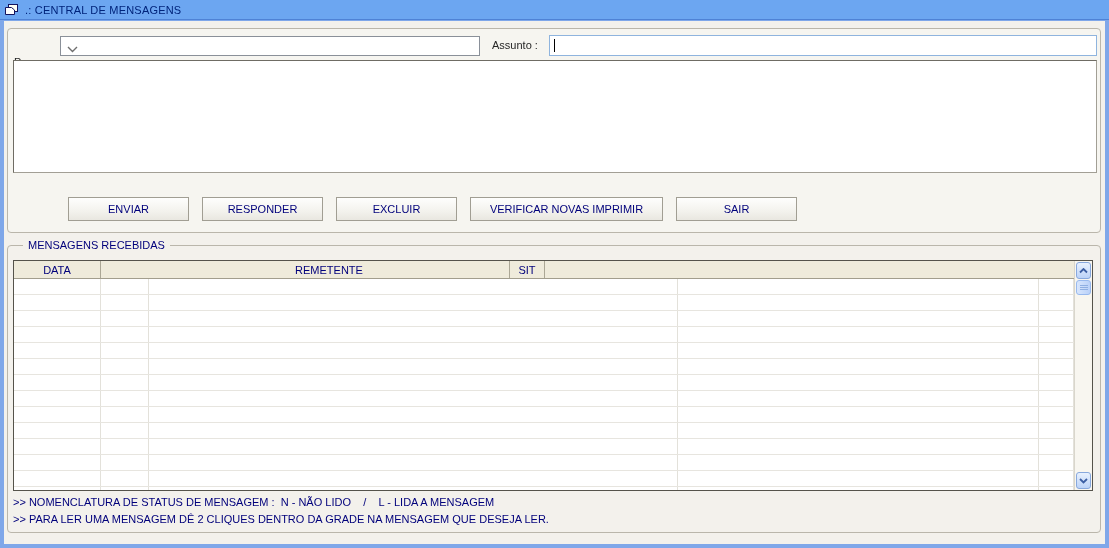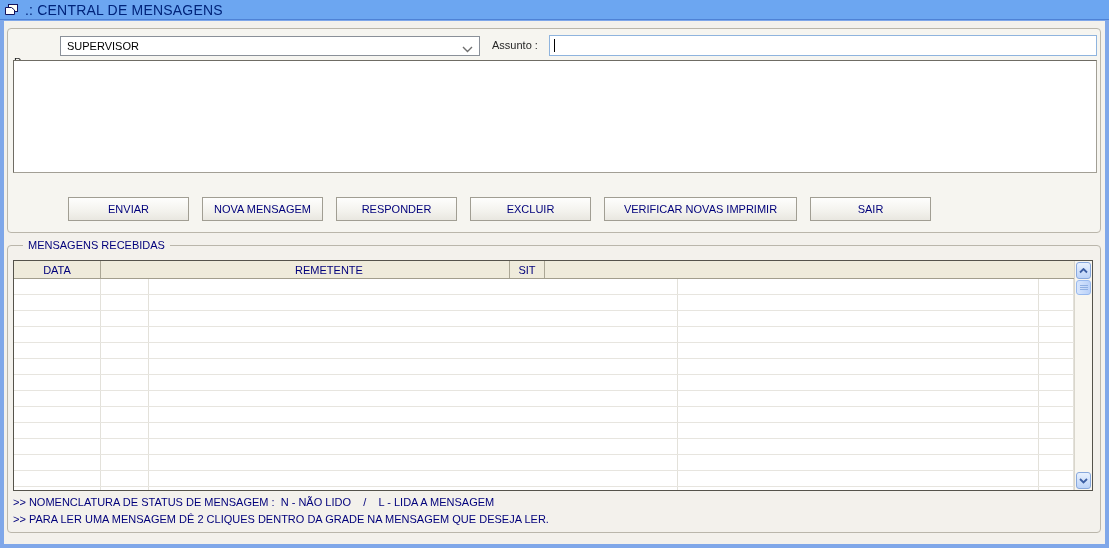--- a/index.html
+++ b/index.html
@@ -4,21 +4,21 @@
 <style>
   * { margin:0; padding:0; box-sizing:border-box; }
   html,body { background:#d8d8d8; }
   body { font-family:"Liberation Sans", sans-serif; font-size:11px; }
 
   .window { position:relative; width:1109px; height:548px; background:#7FA7E9; overflow:hidden; }
 
   .titlebar { position:absolute; top:0; left:0; right:0; height:20px; background:#6CA6F1;
               border-bottom:1px solid #4E82D6; display:flex; align-items:center; padding-left:4px; }
   .titlebar .app-icon { width:16px; height:14px; margin-right:5px; display:flex; align-items:center; }
-  .title-text { color:#00247B; font-size:14px; letter-spacing:.2px; }
+  .title-text { color:#00247B; font-size:11px; letter-spacing:.2px; }
 
   .client { position:absolute; top:21px; left:4px; width:1101px; height:523px; background:#F3F1EC; }
 
   .panel { position:absolute; left:3px; top:7px; width:1094px; height:205px;
            background:#F6F5F0; border:1px solid #BAB6AB; border-radius:4px; }
 
   .lbl { position:absolute; color:#262626; font-size:11px; white-space:pre; }
   .lbl-para    { left:10px;  top:35px; }
   .lbl-assunto { left:488px; top:18px; }
 
@@ -85,39 +85,37 @@
     <span class="title-text" data-name="window-title">.: CENTRAL DE MENSAGENS</span>
   </div>
 
   <div class="client" data-name="client-area">
 
     <div class="panel" data-name="compose-panel"></div>
 
     <span class="lbl lbl-para" data-name="para-label">Para :</span>
 
     <div class="combo" data-name="para-select">
-      <span class="combo-value" data-name="para-selected-value">SUPERVISOR</span>
       <span class="combo-arrow" data-name="chevron-down-icon">
         <svg width="11" height="7" viewBox="0 0 11 7">
             <polyline points="1,1 5.5,5.5 10,1" fill="none" stroke="#6E6E6E" stroke-width="1.4"></polyline>
           </svg>
       </span>
     </div>
 
     <span class="lbl lbl-assunto" data-name="assunto-label">Assunto :</span>
 
     <div class="assunto-input" data-name="assunto-input">
       <span class="caret" data-name="text-cursor"></span>
     </div>
 
     <div class="msgbody" data-name="message-body-input"></div>
 
     <div class="btnrow" data-name="button-row">
         <button class="btn" data-name="enviar-button">ENVIAR</button>
-        <button class="btn" data-name="nova-mensagem-button">NOVA MENSAGEM</button>
         <button class="btn" data-name="responder-button">RESPONDER</button>
         <button class="btn" data-name="excluir-button">EXCLUIR</button>
         <button class="btn" data-name="verificar-novas-mensagens-button">VERIFICAR NOVAS IMPRIMIR</button>
         <button class="btn" data-name="sair-button">SAIR</button>
       </div>
 
     <div class="groupbox" data-name="inbox-groupbox">
       <span class="group-label" data-name="inbox-group-label">MENSAGENS RECEBIDAS</span>
     </div>
 

